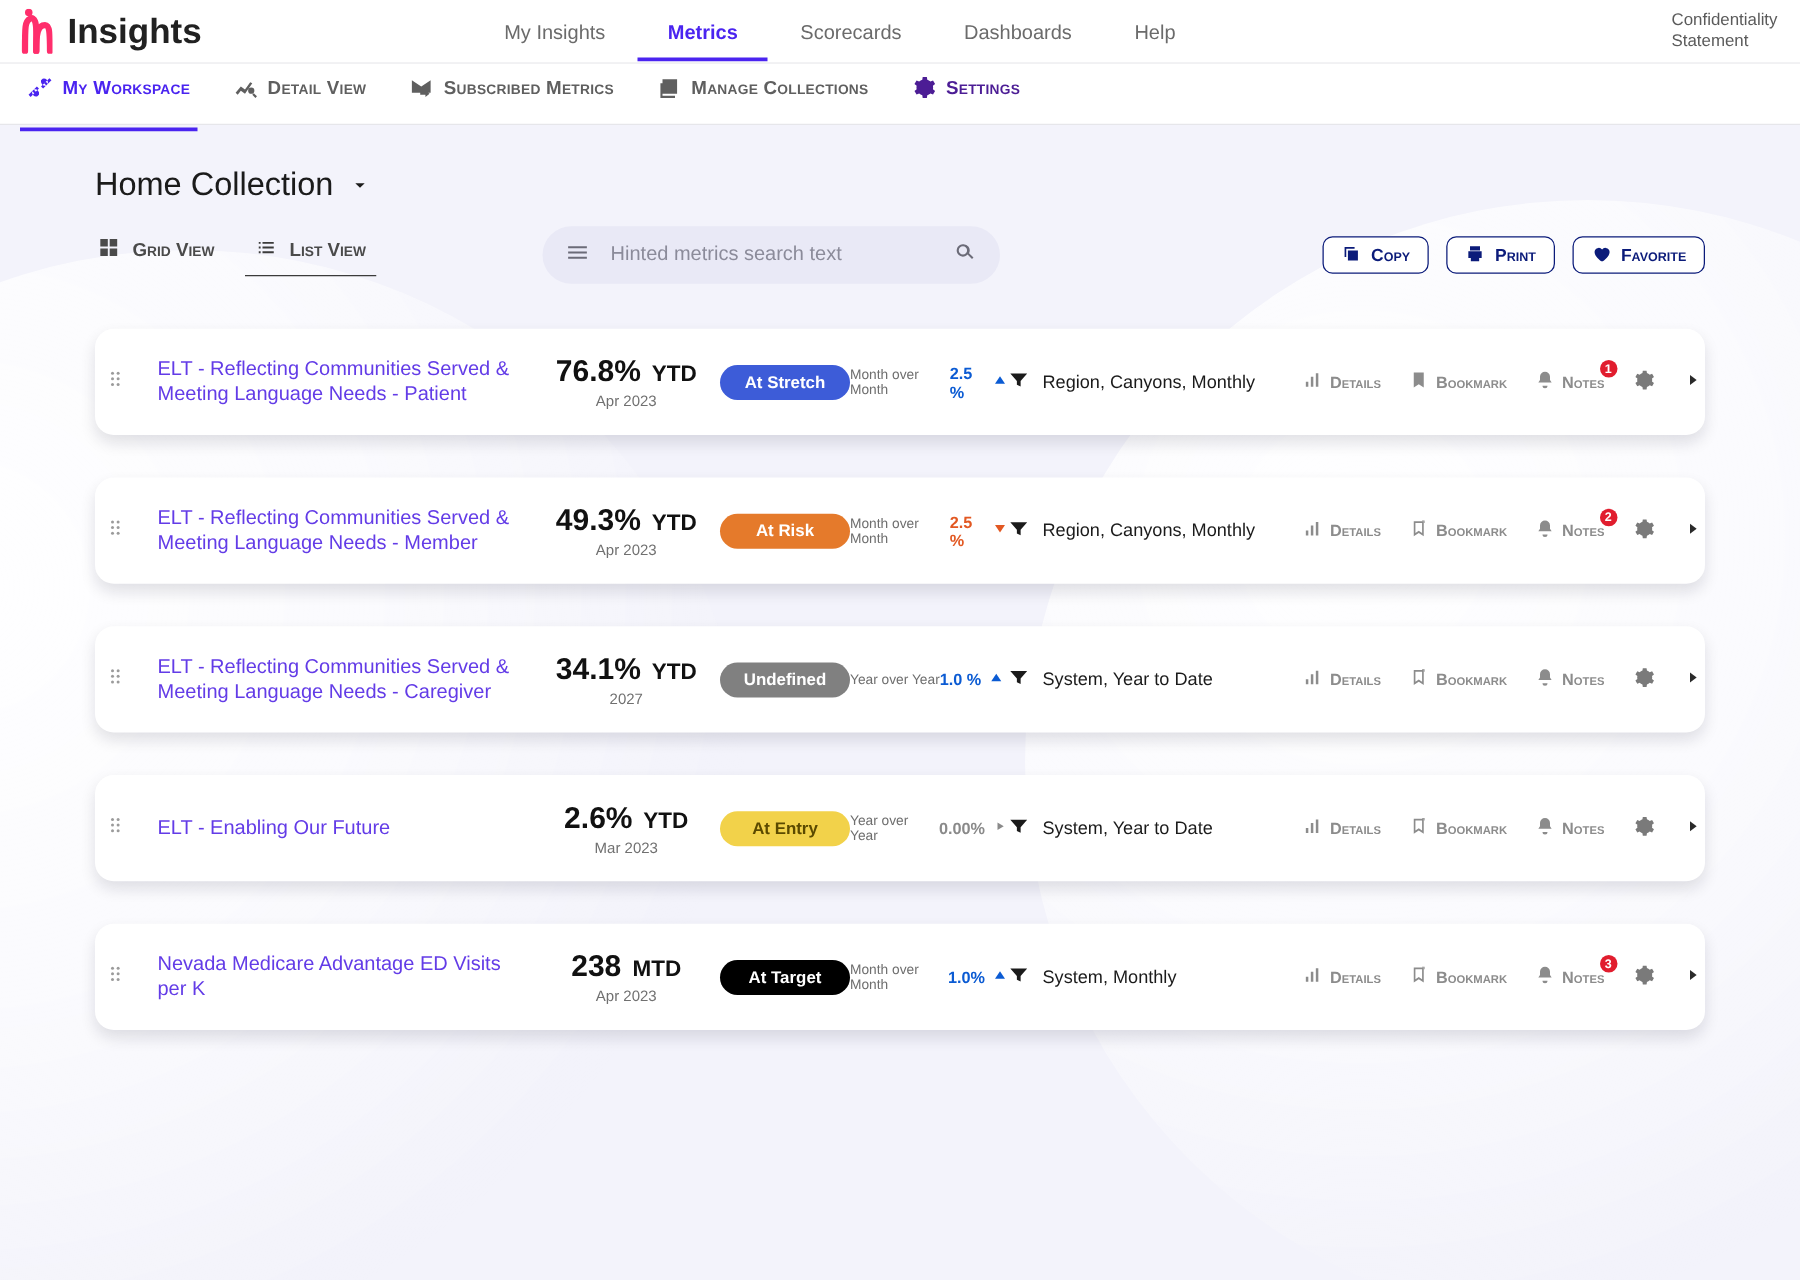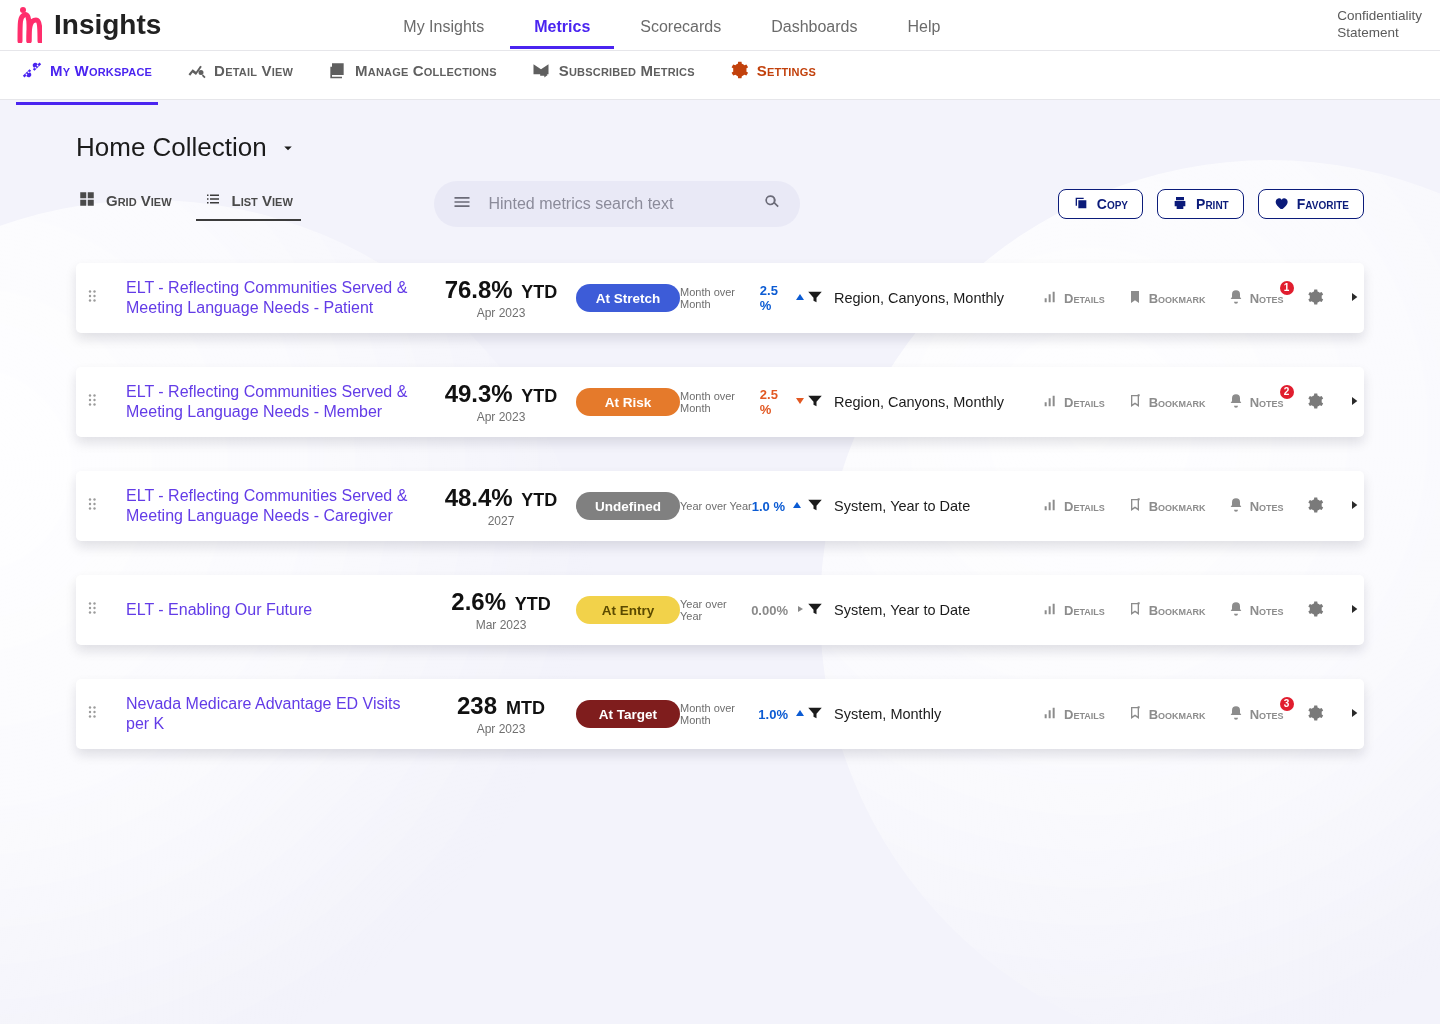--- a/index.html
+++ b/index.html
@@ -54,21 +54,21 @@
 
   .search{flex:0 0 auto;margin:0 auto;width:330px;height:46px;border-radius:26px;background:#e9e9f6;display:flex;align-items:center;gap:14px;padding:0 18px;color:#7b7b8a}
   .search input{flex:1;border:none;background:transparent;font-size:16px;color:#4a4a55;outline:none}
   .search input::placeholder{color:#8b8b9a}
 
   .actions{display:flex;gap:14px;margin-left:auto}
   .btn{border:1.5px solid var(--navy);color:var(--navy);background:#fff;border-radius:8px;height:30px;padding:0 14px;display:inline-flex;align-items:center;gap:8px;font-variant:small-caps;font-weight:700;font-size:14px;cursor:pointer}
 
   
   .rows{margin-top:36px;display:flex;flex-direction:column;gap:34px}
-  .card{background:var(--card);border-radius:5px;box-shadow:0 6px 12px var(--shadow);height:70px;display:grid;grid-template-columns:42px 300px 150px 104px 126px 236px 1fr;align-items:center;padding:0 14px 0 8px}
+  .card{background:var(--card);border-radius:15px;box-shadow:0 6px 12px var(--shadow);height:85px;display:grid;grid-template-columns:42px 300px 150px 104px 126px 236px 1fr;align-items:center;padding:0 14px 0 8px}
   .handle{color:#9b9b9b}
   .title-link{color:var(--link);font-size:16px;line-height:1.25;font-weight:500}
   .kpi{display:flex;flex-direction:column;align-items:center}
   .kpi .v{font-size:24px;font-weight:800;color:#111}
   .kpi .v .suffix{font-size:18px;font-weight:800;margin-left:4px}
   .kpi .date{font-size:12px;color:#707070;margin-top:2px}
   .badge{display:inline-flex;align-items:center;justify-content:center;height:28px;border-radius:18px;color:#fff;font-size:13.5px;font-weight:700;padding:0 14px;min-width:76px}
   .trend{display:flex;align-items:center}
   .trend .label{font-size:11px;color:#6e6e6e}
   .trend .row{display:flex;align-items:center;gap:6px;color:#0b5bd3;font-weight:700;font-size:13px}
@@ -134,34 +134,34 @@
       <span class="icon" data-interactable="false">
         <svg class="i20" viewBox="0 0 24 24" fill="currentColor">
           <path d="M3 17l5-6 4 3 5-7 2 1-7 10-4-3-3 4-2-2zM18 18a3 3 0 110-6 3 3 0 010 6zm4 4l-3-3 1.5-1.5 3 3L22 22z"></path>
         </svg>
       </span>
       <span data-interactable="false">Detail View</span>
     </div>
     <div class="tab" data-interactable="true">
       <span class="icon" data-interactable="false">
         <svg class="i20" viewBox="0 0 24 24" fill="currentColor">
+          <path d="M3 5h18v12H3zM3 5l9 6 9-6M16 15l4 3-4 3v-2h-5v-2h5v-2z"></path>
+        </svg>
+      </span>
+      <span data-interactable="false">Subscribed Metrics</span>
+    </div>
+    <div class="tab" data-interactable="true">
+      <span class="icon" data-interactable="false">
+        <svg class="i20" viewBox="0 0 24 24" fill="currentColor">
           <path d="M6 4h14v14H6zM4 8v14h14v-2H6V8H4z"></path>
         </svg>
       </span>
       <span data-interactable="false">Manage Collections</span>
     </div>
-    <div class="tab" data-interactable="true">
-      <span class="icon" data-interactable="false">
-        <svg class="i20" viewBox="0 0 24 24" fill="currentColor">
-          <path d="M3 5h18v12H3zM3 5l9 6 9-6M16 15l4 3-4 3v-2h-5v-2h5v-2z"></path>
-        </svg>
-      </span>
-      <span data-interactable="false">Subscribed Metrics</span>
-    </div>
-    <div class="tab" style="color:#c2410c" data-interactable="true">
+    <div class="tab" style="color:#4c1d95" data-interactable="true">
       <span class="icon" data-interactable="false">
         <svg class="i20" viewBox="0 0 24 24" fill="currentColor">
           <path d="M12 8a4 4 0 100 8 4 4 0 000-8zm9 4a7.9 7.9 0 00-.2-1.7l2.1-1.6-2-3.4-2.5 1a8 8 0 00-3-1.7L15 2h-4l-.4 2.6a8 8 0 00-3 1.7l-2.5-1-2 3.4 2.1 1.6A8 8 0 005 12c0 .6.1 1.1.2 1.7L3.1 15.3l2 3.4 2.5-1a8 8 0 003 1.7L11 22h4l.4-2.6a8 8 0 003-1.7l2.5 1 2-3.4-2.1-1.6c.1-.6.2-1.1.2-1.7z"></path>
         </svg>
       </span>
       <span data-interactable="false">Settings</span>
     </div>
   </div>
 
   <div class="page" data-interactable="false">
@@ -392,21 +392,21 @@
             <circle cx="8" cy="6" r="1.6"></circle>
             <circle cx="14" cy="6" r="1.6"></circle>
             <circle cx="8" cy="12" r="1.6"></circle>
             <circle cx="14" cy="12" r="1.6"></circle>
             <circle cx="8" cy="18" r="1.6"></circle>
             <circle cx="14" cy="18" r="1.6"></circle>
           </svg>
       </div>
       <a class="title-link" data-interactable="true">ELT - Reflecting Communities Served &amp; Meeting Language Needs - Caregiver</a>
       <div class="kpi" data-interactable="false">
-        <div class="v"><span class="val" data-interactable="false">48.4%</span><span class="suffix" data-interactable="false"> YTD</span></div>
+        <div class="v"><span class="val" data-interactable="false">34.1%</span><span class="suffix" data-interactable="false"> YTD</span></div>
         <div class="date" data-interactable="false">2027</div>
       </div>
       <div><span class="badge" data-interactable="false" style="background: rgb(128, 128, 128);">Undefined</span></div>
       <div class="trend" data-interactable="false">
         <div class="label" data-interactable="false">Year over Year</div>
         <div class="row up" data-interactable="false">
           <span class="tv" data-interactable="false">1.0 %</span>
           <span class="ticon" data-interactable="false"><svg class="tri" viewBox="0 0 24 24" fill="#0b5bd3">
                 <path d="M12 6l8 12H4z"></path>
               </svg></span>
@@ -547,21 +547,21 @@
             <circle cx="14" cy="12" r="1.6"></circle>
             <circle cx="8" cy="18" r="1.6"></circle>
             <circle cx="14" cy="18" r="1.6"></circle>
           </svg>
       </div>
       <a class="title-link" data-interactable="true">Nevada Medicare Advantage ED Visits per K</a>
       <div class="kpi" data-interactable="false">
         <div class="v"><span class="val" data-interactable="false">238</span><span class="suffix" data-interactable="false"> MTD</span></div>
         <div class="date" data-interactable="false">Apr 2023</div>
       </div>
-      <div><span class="badge" data-interactable="false" style="background: #7f1d1d;">At Target</span></div>
+      <div><span class="badge" data-interactable="false" style="background: #000000;">At Target</span></div>
       <div class="trend" data-interactable="false">
         <div class="label" data-interactable="false">Month over Month</div>
         <div class="row up" data-interactable="false">
           <span class="tv" data-interactable="false">1.0%</span>
           <span class="ticon" data-interactable="false"><svg class="tri" viewBox="0 0 24 24" fill="#0b5bd3">
                 <path d="M12 6l8 12H4z"></path>
               </svg></span>
         </div>
       </div>
       <div class="filter" data-interactable="true">

